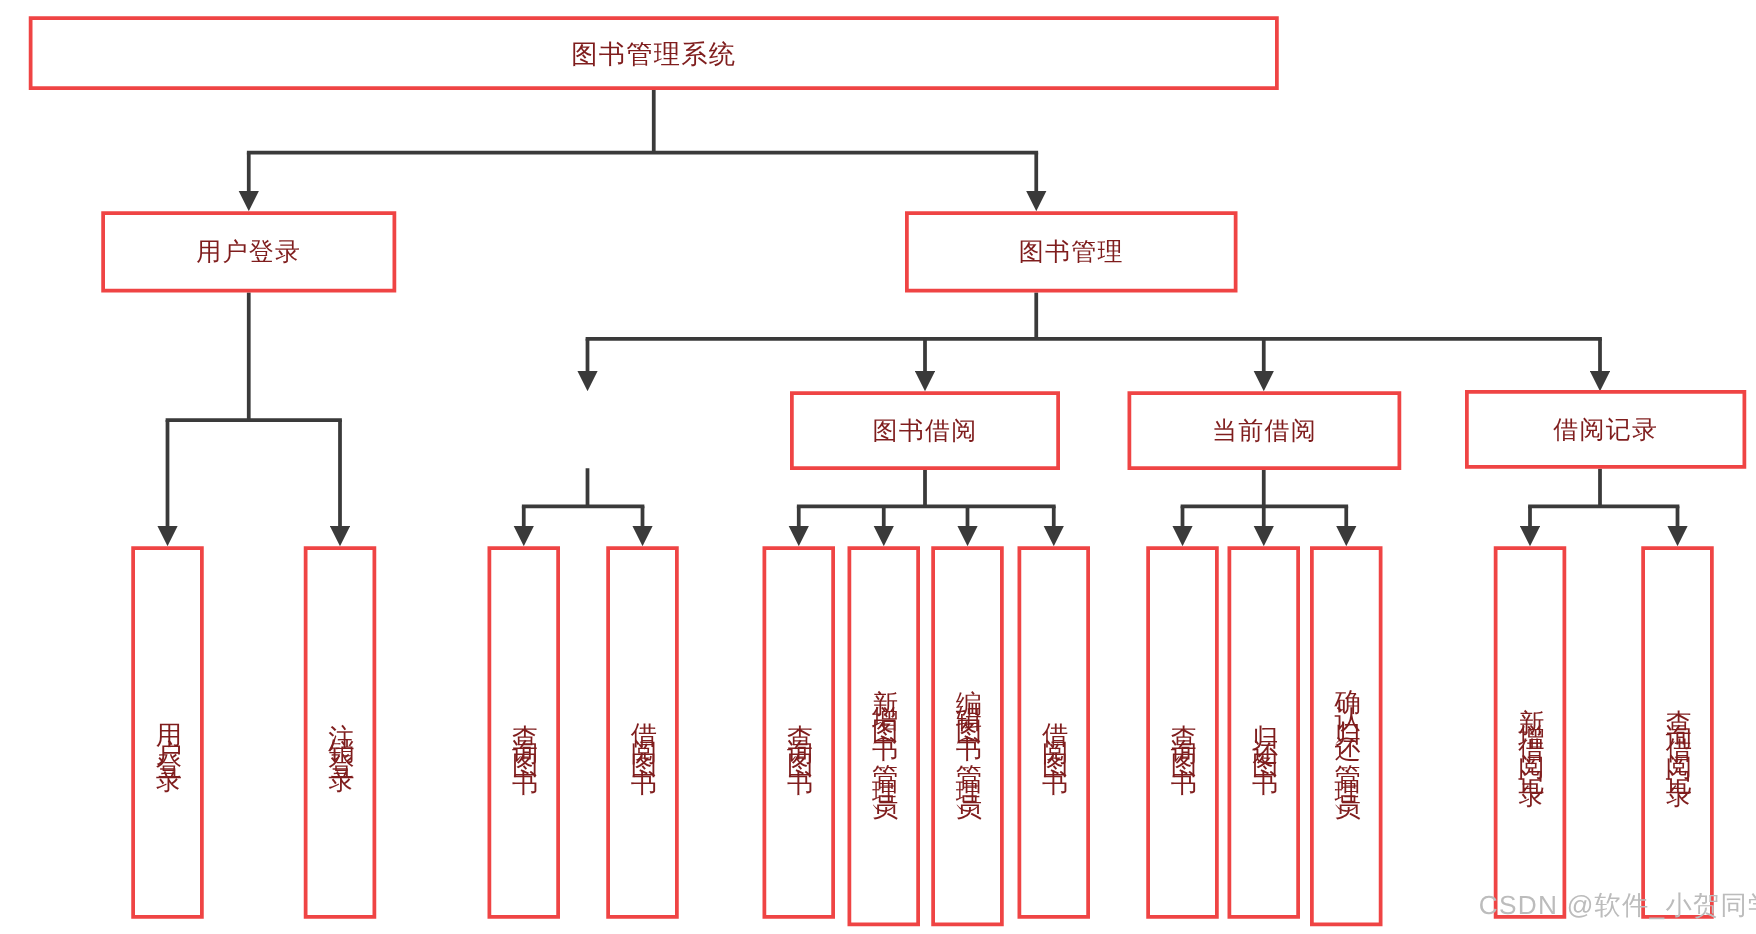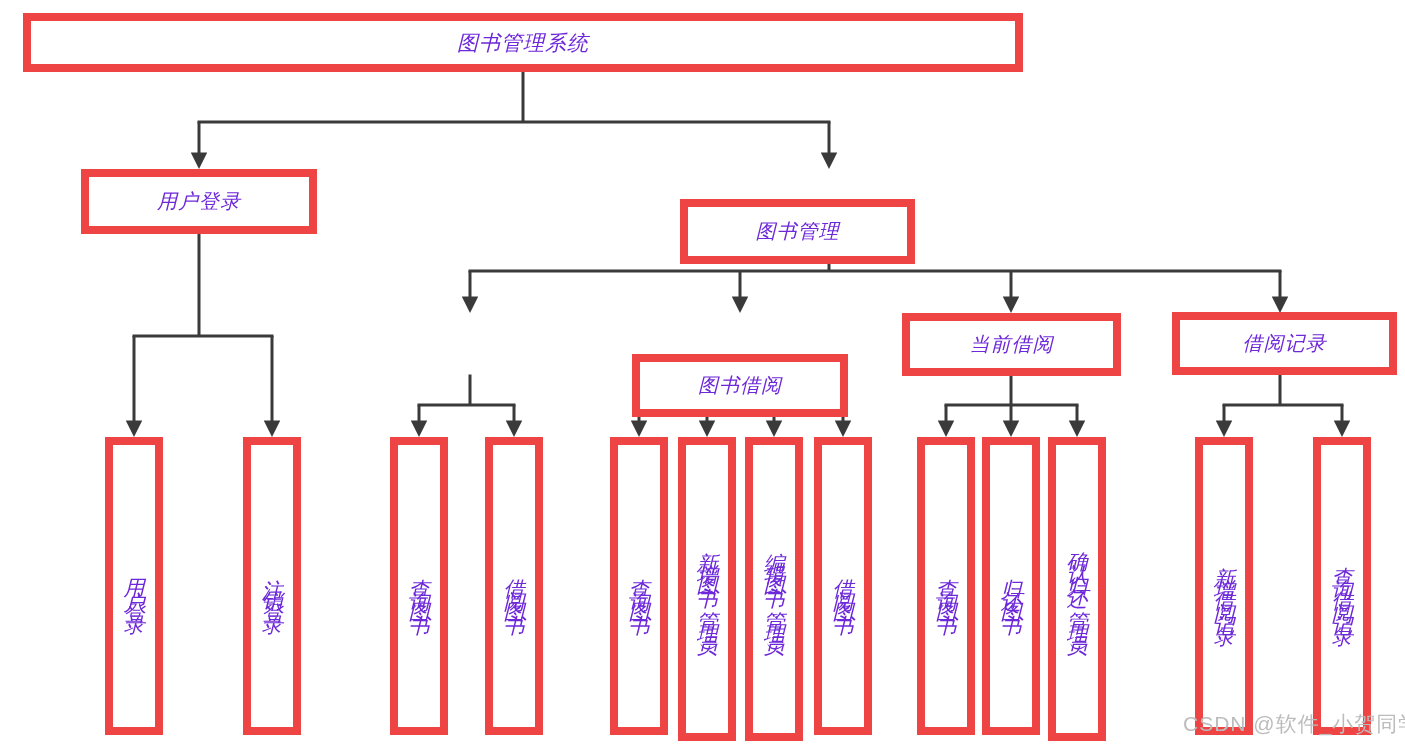--- a/index.html
+++ b/index.html
@@ -7,31 +7,30 @@
     position:relative;
     width:1405px; height:747px;
     background:#ffffff;
     font-family:"Liberation Sans", sans-serif;
     overflow:hidden;
   }
   svg.wires { position:absolute; left:0; top:0; z-index:0; }
   .box {
     position:absolute;
     box-sizing:border-box;
-    border:8px solid #ef4444;
+    border:3px solid #ef4444;
     background:#ffffff;
     display:flex;
     align-items:center;
     justify-content:center;
-    color:#6d28d9;
+    color:#7f1d1d;
     font-size:20px;
     z-index:1;
     text-align:center;
     letter-spacing:1px;
-    font-style:italic;
   }
   .box.root { font-size:21px; }
   .box.v {
     writing-mode:vertical-rl;
     text-orientation:mixed;
     font-size:21px;
     letter-spacing:12px;
     line-height:52px;
   }
   .watermark {
@@ -87,23 +86,23 @@
     <path d="M1011,405 V432" fill="none" stroke="#3a3a3a" stroke-width="3" marker-end="url(#ah)"></path>
     <path d="M1077,405 V432" fill="none" stroke="#3a3a3a" stroke-width="3" marker-end="url(#ah)"></path>
 
     <path d="M1224,405 V432" fill="none" stroke="#3a3a3a" stroke-width="3" marker-end="url(#ah)"></path>
     <path d="M1342,405 V432" fill="none" stroke="#3a3a3a" stroke-width="3" marker-end="url(#ah)"></path>
   </svg>
 
   <div class="box root" style="left:23px; top:13px; width:1000px; height:59px;">图书管理系统</div>
 
   <div class="box" style="left:81px; top:169px; width:236px; height:65px;">用户登录</div>
-  <div class="box" style="left:680px; top:169px; width:235px; height:65px;margin-top:30px;">图书管理</div>
+  <div class="box" style="left:724px; top:169px; width:266px; height:65px;">图书管理</div>
 
-  <div class="box" style="left:632px; top:313px; width:216px; height:63px;margin-top:41px;">图书借阅</div>
+  <div class="box" style="left:632px; top:313px; width:216px; height:63px;">图书借阅</div>
   <div class="box" style="left:902px; top:313px; width:219px; height:63px;">当前借阅</div>
   <div class="box" style="left:1172px; top:312px; width:225px; height:63px;">借阅记录</div>
 
   <div class="box v" style="left:105px; top:437px; width:58px; height:298px;">用户登录</div>
   <div class="box v" style="left:243px; top:437px; width:58px; height:298px;">注销登录</div>
 
   <div class="box v" style="left:390px; top:437px; width:58px; height:298px;">查询图书</div>
   <div class="box v" style="left:485px; top:437px; width:58px; height:298px;">借阅图书</div>
 
   <div class="box v" style="left:610px; top:437px; width:58px; height:298px;">查询图书</div>

